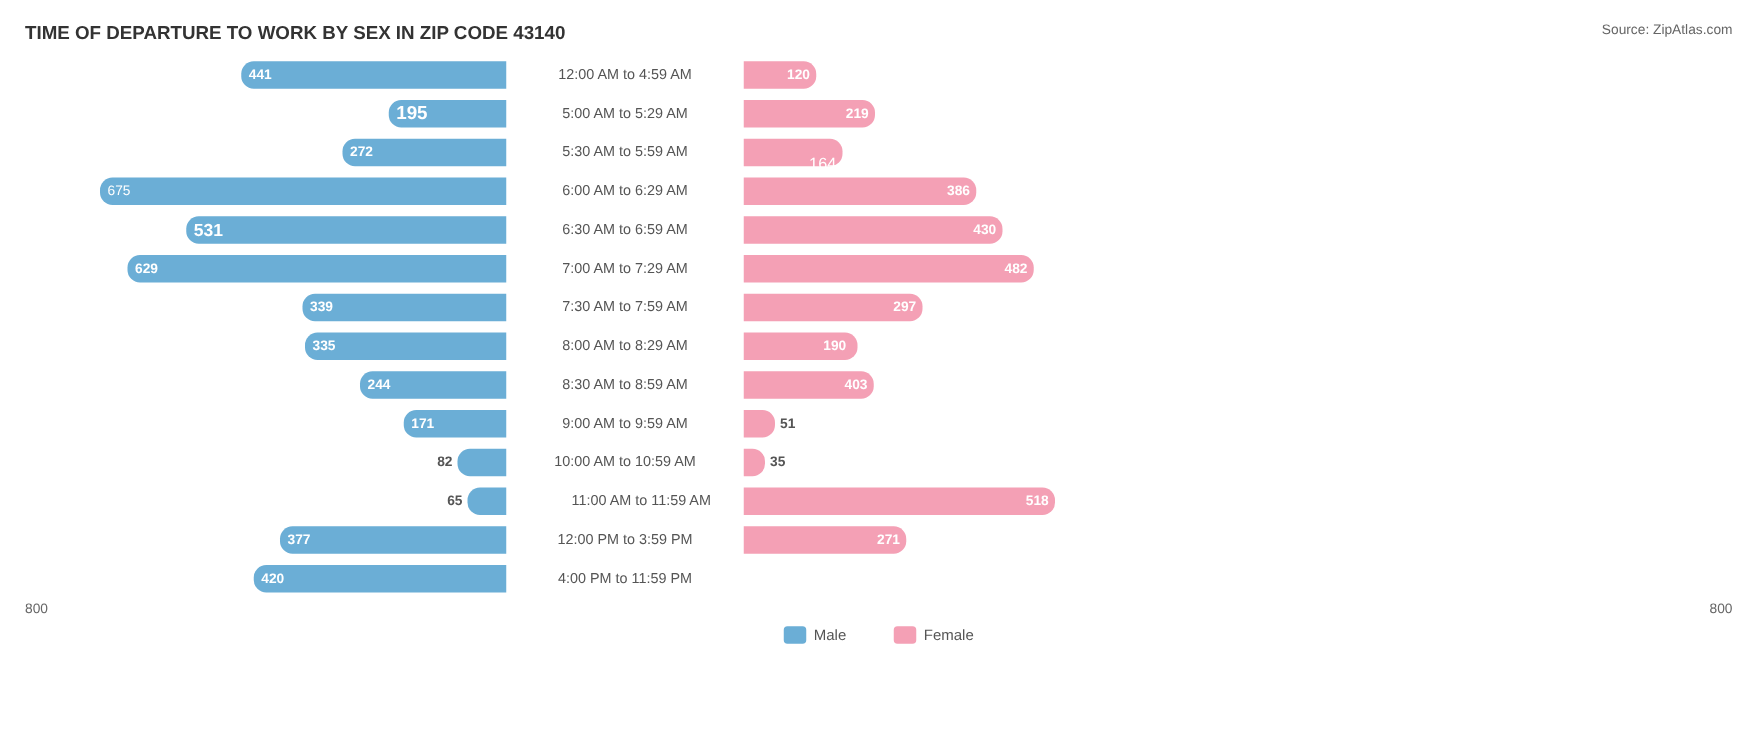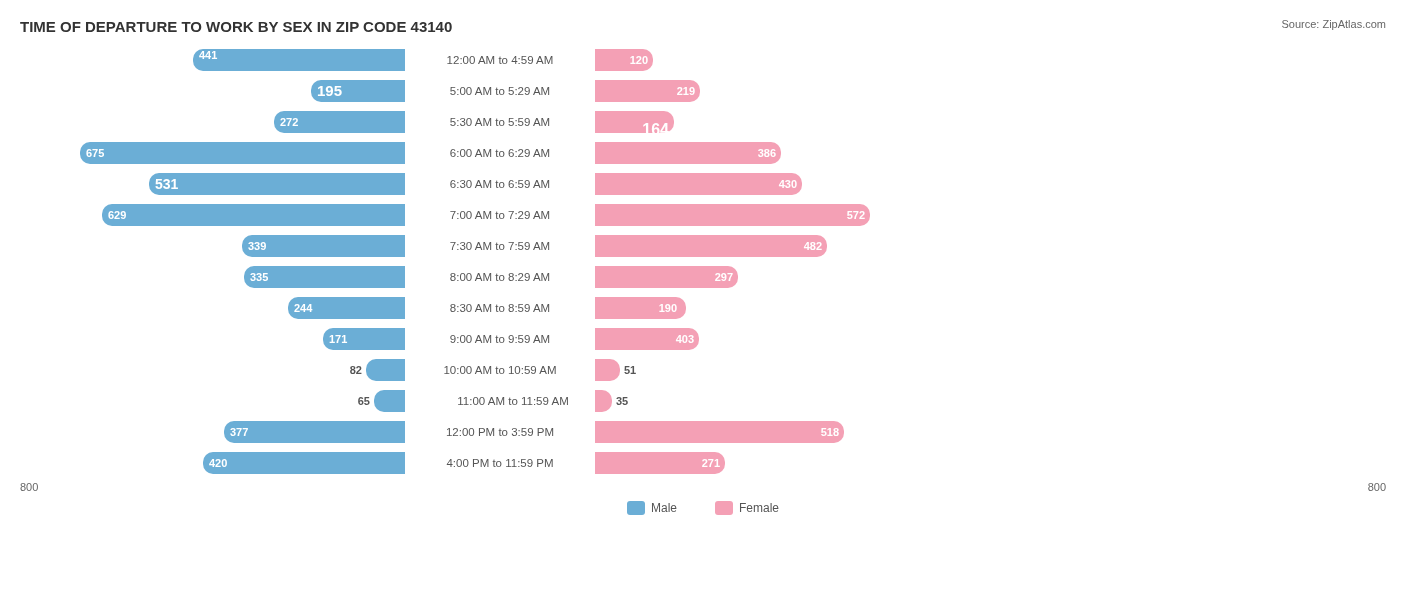--- a/index.html
+++ b/index.html
@@ -65,37 +65,37 @@
 <body>
 
 <div class="chart-container">
   <div class="title">TIME OF DEPARTURE TO WORK BY SEX IN ZIP CODE 43140</div>
   <div class="source">Source: ZipAtlas.com</div>
 
   <div class="chart-body" id="chart-body" style="display: flex; width: 100%; align-items: flex-start;">
 
   <div style="width: 385px; display: flex; flex-direction: column; gap: 2px;">
         <div style="height: 29px; display: flex; align-items: center; justify-content: flex-end; position: relative;">
-          <div style="height: 22px; width: 212px; background: rgb(107, 174, 214); border-radius: 10px 0px 0px 10px; display: flex; align-items: flex-start; justify-content: flex-start; position: relative;">
+          <div style="height: 22px; width: 212px; background: rgb(107, 174, 214); border-radius: 10px 0px 0px 10px; display: flex; align-items: center; justify-content: flex-start; position: relative;">
             <span style="font-size: 11px; white-space: nowrap; font-weight: bold; color: rgb(255, 255, 255); padding-left: 6px;">441</span>
           </div>
         </div>
         <div style="height: 29px; display: flex; align-items: center; justify-content: flex-end; position: relative;">
           <div style="height: 22px; width: 94px; background: rgb(107, 174, 214); border-radius: 10px 0px 0px 10px; display: flex; align-items: center; justify-content: flex-start; position: relative;">
             <span style="font-size: 15px; white-space: nowrap; font-weight: bold; color: rgb(255, 255, 255); padding-left: 6px;">195</span>
           </div>
         </div>
         <div style="height: 29px; display: flex; align-items: center; justify-content: flex-end; position: relative;">
           <div style="height: 22px; width: 131px; background: rgb(107, 174, 214); border-radius: 10px 0px 0px 10px; display: flex; align-items: center; justify-content: flex-start; position: relative;">
             <span style="font-size: 11px; white-space: nowrap; font-weight: bold; color: rgb(255, 255, 255); padding-left: 6px;">272</span>
           </div>
         </div>
         <div style="height: 29px; display: flex; align-items: center; justify-content: flex-end; position: relative;">
           <div style="height: 22px; width: 325px; background: rgb(107, 174, 214); border-radius: 10px 0px 0px 10px; display: flex; align-items: center; justify-content: flex-start; position: relative;">
-            <span style="font-size: 11px; white-space: nowrap; font-weight: bold; color: rgb(255, 255, 255); padding-left: 6px;">675</span>
+            <span style="font-size: 11px; white-space: nowrap; font-weight: normal; color: rgb(255, 255, 255); padding-left: 6px;">675</span>
           </div>
         </div>
         <div style="height: 29px; display: flex; align-items: center; justify-content: flex-end; position: relative;">
           <div style="height: 22px; width: 256px; background: rgb(107, 174, 214); border-radius: 10px 0px 0px 10px; display: flex; align-items: center; justify-content: flex-start; position: relative;">
             <span style="font-size: 14px; white-space: nowrap; font-weight: bold; color: rgb(255, 255, 255); padding-left: 6px;">531</span>
           </div>
         </div>
         <div style="height: 29px; display: flex; align-items: center; justify-content: flex-end; position: relative;">
           <div style="height: 22px; width: 303px; background: rgb(107, 174, 214); border-radius: 10px 0px 0px 10px; display: flex; align-items: center; justify-content: flex-start; position: relative;">
             <span style="font-size: 11px; white-space: nowrap; font-weight: bold; color: rgb(255, 255, 255); padding-left: 6px;">629</span>
@@ -162,36 +162,31 @@
             <span style="font-size: 11px; white-space: nowrap; font-weight: bold; color: rgb(255, 255, 255); position: absolute; right: 5px;">120</span>
           </div>
         </div>
         <div style="height: 29px; display: flex; align-items: center; position: relative;">
           <div style="height: 22px; width: 105px; background: rgb(244, 160, 181); border-radius: 0px 10px 10px 0px; display: flex; align-items: center; position: relative;">
             <span style="font-size: 11px; white-space: nowrap; font-weight: bold; color: rgb(255, 255, 255); position: absolute; right: 5px;">219</span>
           </div>
         </div>
         <div style="height: 29px; display: flex; align-items: center; position: relative;">
           <div style="height: 22px; width: 79px; background: rgb(244, 160, 181); border-radius: 0px 10px 10px 0px; display: flex; align-items: center; position: relative;">
-            <span style="font-size: 16px; white-space: nowrap; font-weight: bold; color: rgb(255, 255, 255); position: absolute; right: 5px; margin-top: 17px;">164</span>
+            <span style="font-size: 13px; white-space: nowrap; font-weight: normal; color: rgb(255, 255, 255); position: absolute; right: 5px; margin-top: 17px;">164</span>
           </div>
         </div>
         <div style="height: 29px; display: flex; align-items: center; position: relative;">
           <div style="height: 22px; width: 186px; background: rgb(244, 160, 181); border-radius: 0px 10px 10px 0px; display: flex; align-items: center; position: relative;">
             <span style="font-size: 11px; white-space: nowrap; font-weight: bold; color: rgb(255, 255, 255); position: absolute; right: 5px;">386</span>
           </div>
         </div>
         <div style="height: 29px; display: flex; align-items: center; position: relative;">
           <div style="height: 22px; width: 207px; background: rgb(244, 160, 181); border-radius: 0px 10px 10px 0px; display: flex; align-items: center; position: relative;">
             <span style="font-size: 11px; white-space: nowrap; font-weight: bold; color: rgb(255, 255, 255); position: absolute; right: 5px;">430</span>
-          </div>
-        </div>
-        <div style="height: 29px; display: flex; align-items: center; position: relative;">
-          <div style="height: 22px; width: 275px; background: rgb(244, 160, 181); border-radius: 0px 10px 10px 0px; display: flex; align-items: center; position: relative;">
-            <span style="font-size: 11px; white-space: nowrap; font-weight: bold; color: rgb(255, 255, 255); position: absolute; right: 5px;">572</span>
           </div>
         </div>
         <div style="height: 29px; display: flex; align-items: center; position: relative;">
           <div style="height: 22px; width: 232px; background: rgb(244, 160, 181); border-radius: 0px 10px 10px 0px; display: flex; align-items: center; position: relative;">
             <span style="font-size: 11px; white-space: nowrap; font-weight: bold; color: rgb(255, 255, 255); position: absolute; right: 5px;">482</span>
           </div>
         </div>
         <div style="height: 29px; display: flex; align-items: center; position: relative;">
           <div style="height: 22px; width: 143px; background: rgb(244, 160, 181); border-radius: 0px 10px 10px 0px; display: flex; align-items: center; position: relative;">
             <span style="font-size: 11px; white-space: nowrap; font-weight: bold; color: rgb(255, 255, 255); position: absolute; right: 5px;">297</span>

